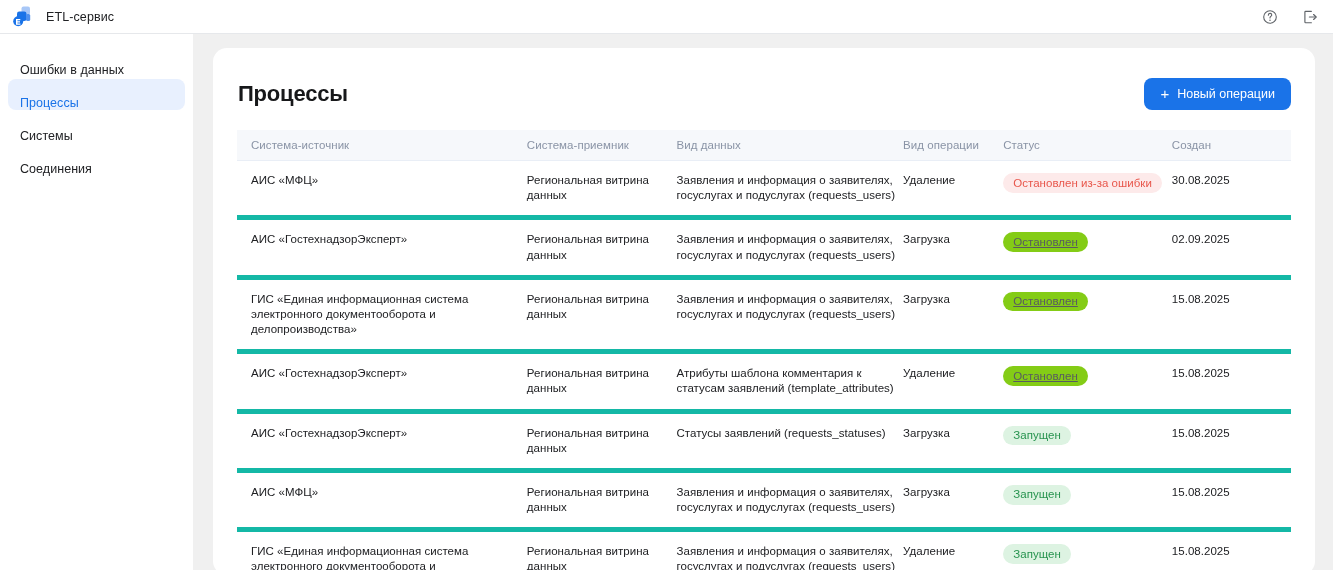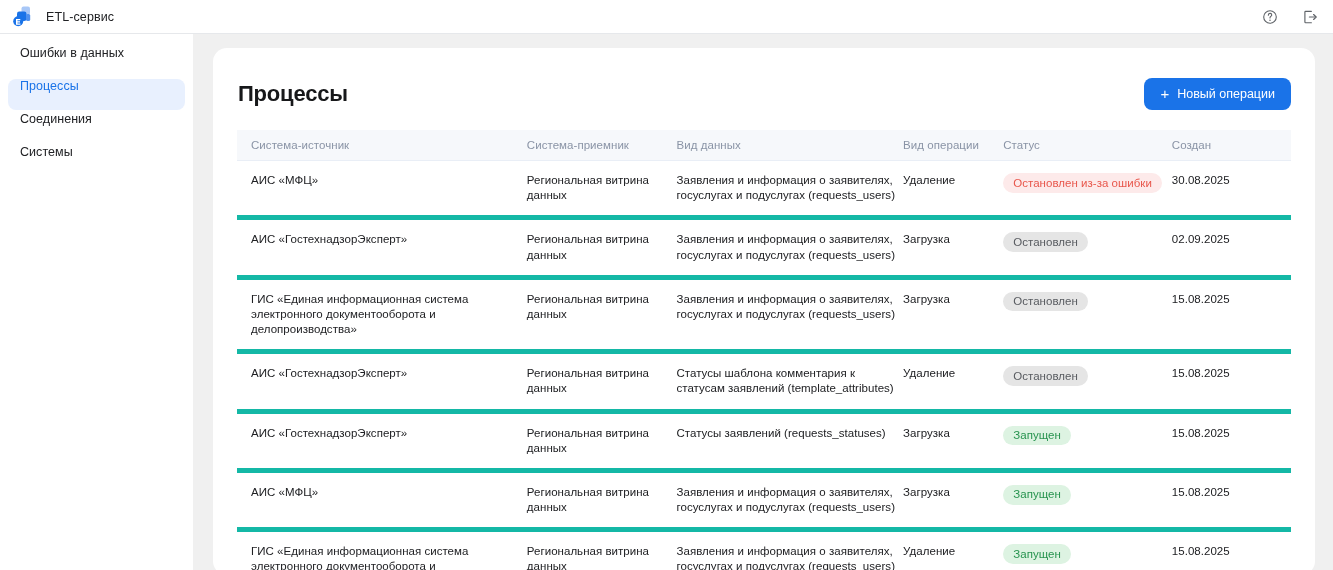--- a/index.html
+++ b/index.html
@@ -85,21 +85,21 @@
     min-width: 193px;
     background: #ffffff;
     padding: 12px 8px 0 8px;
     display: flex;
     flex-direction: column;
     gap: 2px;
   }
   .nav-item {
     height: 31px;
     display: flex;
-    align-items: flex-start;
+    align-items: flex-end;
     padding: 0 12px;
     border-radius: 8px;
     font-size: 12.5px;
     color: #202124;
     cursor: pointer;
     white-space: nowrap;
     letter-spacing: .05px;
   }
   .nav-item.active {
     background: #e8f0fe;
@@ -198,21 +198,21 @@
 
   .badge {
     display: inline-block;
     border-radius: 11px;
     padding: 3.5px 10px;
     font-size: 11.5px;
     line-height: 1.1;
     white-space: nowrap;
   }
   .badge.error   { background: #fdeaea; color: #e8574c; }
-  .badge.stopped { background: #e5e5e5; color: #585b60; }
+  .badge.stopped { background: #84cc16; color: #585b60; text-decoration: underline; }
   .badge.running { background: #ddf3e2; color: #27934f; }
 </style>
 </head>
 <body>
 
 <div class="app">
 
   <div class="topbar">
     <div class="brand">
       <span class="logo-mark">
@@ -248,24 +248,24 @@
   <div class="body">
 
     <nav class="sidebar">
       <div class="nav-item">
         <span>Ошибки в данных</span>
       </div>
       <div class="nav-item active">
         <span>Процессы</span>
       </div>
       <div class="nav-item">
-        <span>Соединения</span>
+        <span>Системы</span>
       </div>
       <div class="nav-item">
-        <span>Системы</span>
+        <span>Соединения</span>
       </div>
     </nav>
 
     <main class="main">
       <section class="card">
 
         <div class="card-head">
           <h1 class="page-title">Процессы</h1>
           <button class="primary-btn">
             <span class="plus-icon">+</span>
@@ -324,21 +324,21 @@
                 <td>Загрузка</td>
                 <td>
                   <span class="badge stopped">Остановлен</span>
                 </td>
                 <td>15.08.2025</td>
               </tr>
 
               <tr>
                 <td>АИС «ГостехнадзорЭксперт»</td>
                 <td>Региональная витрина данных</td>
-                <td>Статусы шаблона комментария к статусам заявлений (template_attributes)</td>
+                <td>Атрибуты шаблона комментария к статусам заявлений (template_attributes)</td>
                 <td>Удаление</td>
                 <td>
                   <span class="badge stopped">Остановлен</span>
                 </td>
                 <td>15.08.2025</td>
               </tr>
 
               <tr>
                 <td>АИС «ГостехнадзорЭксперт»</td>
                 <td>Региональная витрина данных</td>

